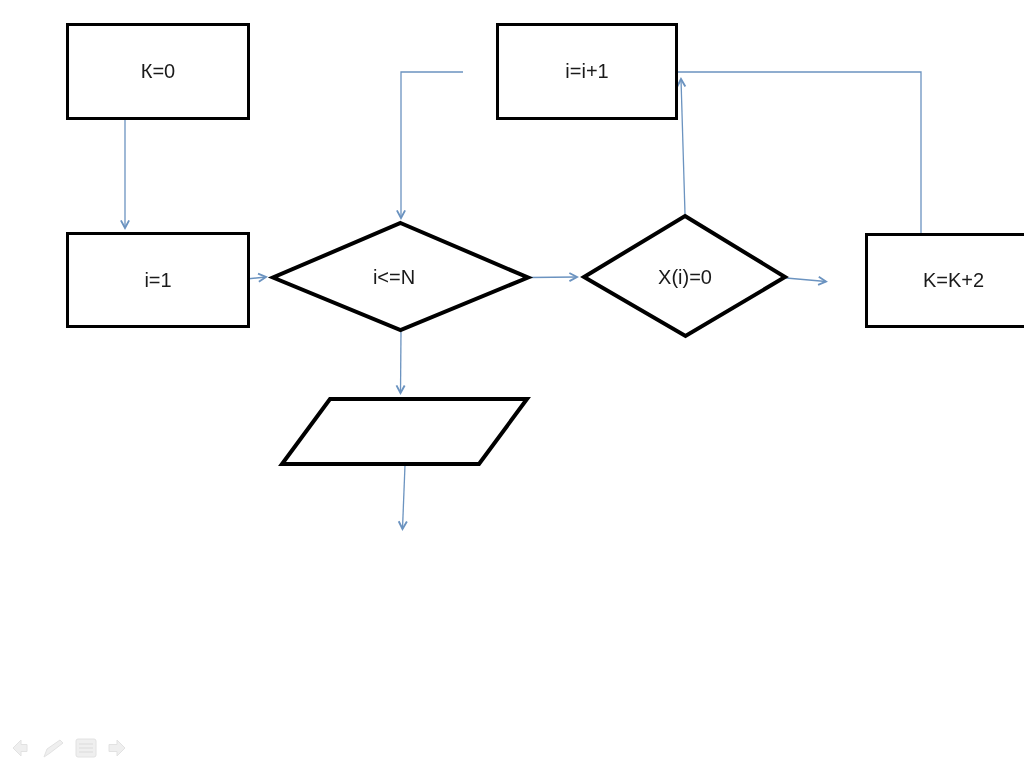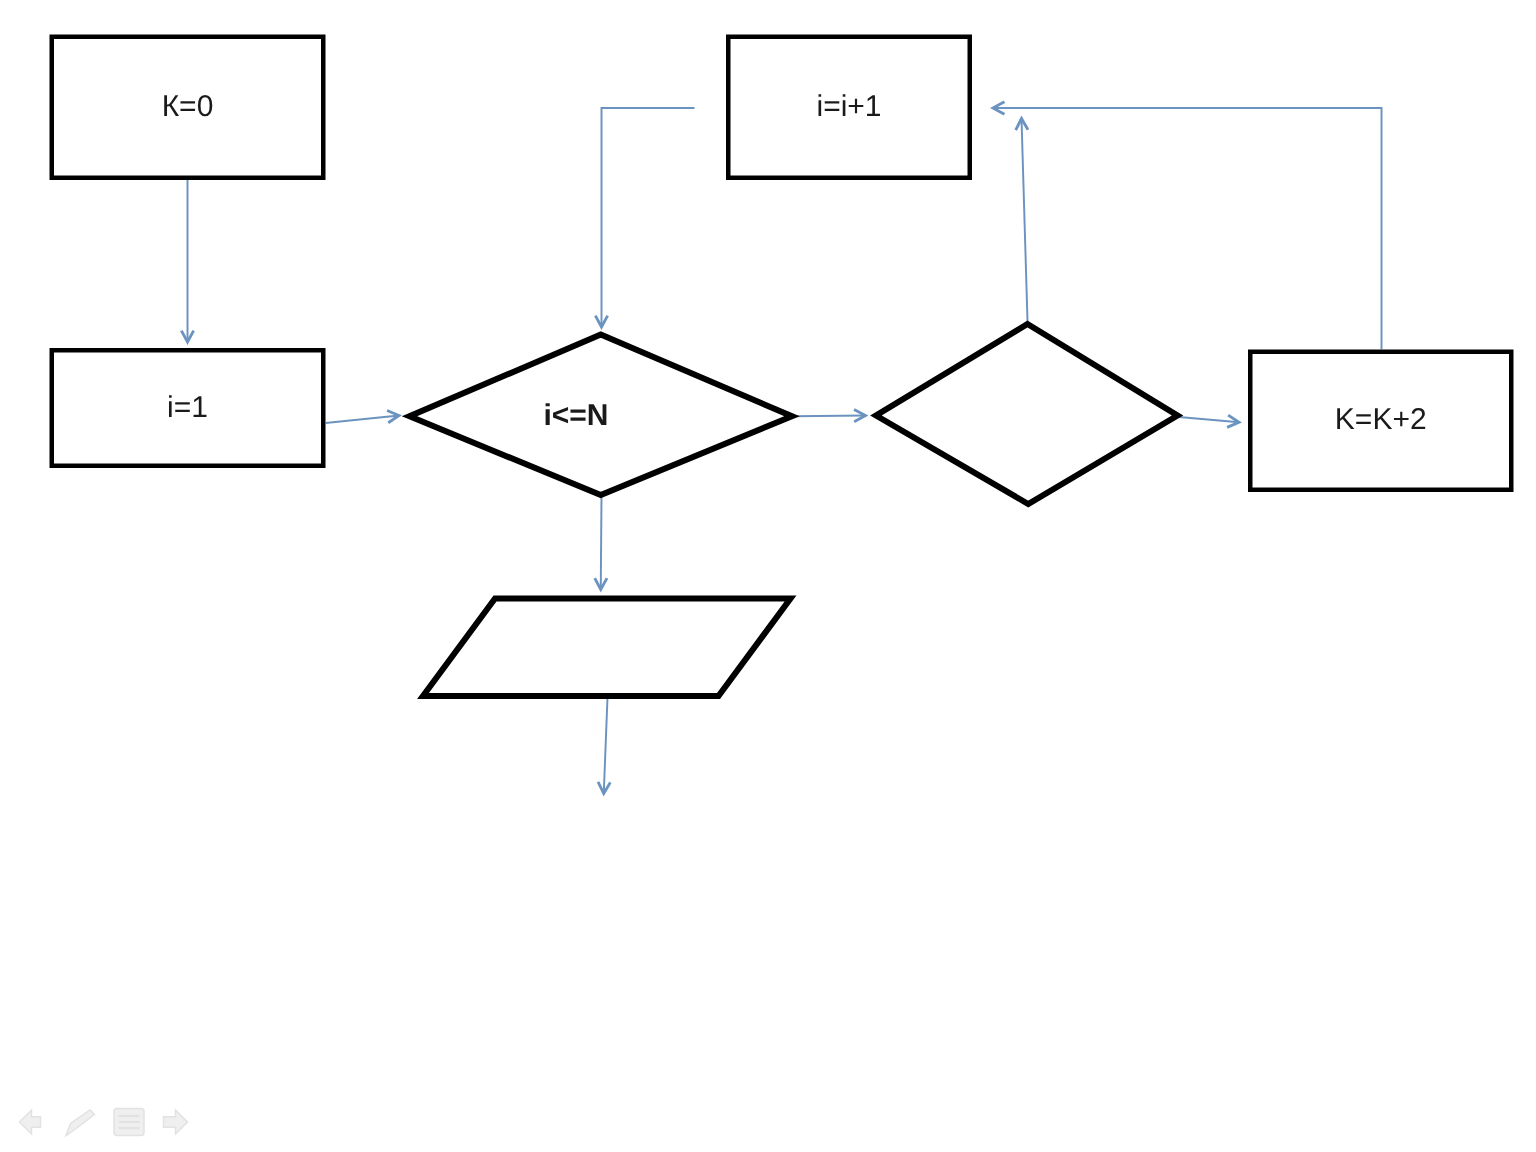--- a/index.html
+++ b/index.html
@@ -9,21 +9,21 @@
     font-family:"Liberation Sans", sans-serif;
   }
   svg.canvas { position:absolute; left:0; top:0; width:1024px; height:768px; }
   .wire { fill:none; stroke:var(--connector,#6b93c0); stroke-width:1.3; }
   #arrowhead path { fill:none; stroke:var(--connector,#6b93c0); stroke-width:1.6; }
   .shape { fill:#ffffff; stroke:var(--shape-border,#000000); stroke-width:4; }
   .rect-node {
     position:absolute; box-sizing:border-box;
     background:#ffffff; border:3px solid var(--shape-border,#000000);
     display:flex; align-items:center; justify-content:center;
-    font-size:20px; color:var(--text-color,#1a1a1a);
+    font-size:20px; color:var(--text-color,#1a1a1a);margin-left:33px;
   }
   .float-label {
     position:absolute; display:flex; align-items:center; justify-content:center;
     font-size:20px; color:var(--text-color,#1a1a1a); pointer-events:none;
   }
   .nav-bar { position:absolute; left:4px; top:730px; width:140px; height:36px; }
   .nav-ico { fill:var(--nav-icon-fill,#efefef); stroke:var(--nav-icon-edge,#e2e2e2); stroke-width:1; }
   .nav-line { stroke:var(--nav-icon-edge,#dddddd); stroke-width:1.5; fill:none; }
 </style>
 </head>
@@ -51,34 +51,35 @@
     <polygon class="shape" points="400.5,223 528,277.5 400.5,330 273,277.5"></polygon>
     <polygon class="shape" points="685,216 785,277 685.5,336 584,277"></polygon>
 
     <polygon class="shape" points="330,399 527,399 479,464 282,464"></polygon>
   </svg>
 
   <div class="rect-node" style="left:33px; top:23px; width:184px; height:97px;">
     <span>К=0</span>
   </div>
 
-  <div class="rect-node" style="left:33px; top:232px; width:184px; height:80px;">
+  <div class="rect-node" style="left:33px; top:232px; width:184px; height:96px;">
     <span>i=1</span>
   </div>
 
-  <div class="rect-node" style="left:484px; top:23px; width:164px; height:97px;">
+  <div class="rect-node" style="left:463px; top:23px; width:182px; height:97px;">
     <span>i=i+1</span>
   </div>
 
   <div class="rect-node" style="left:832px; top:233px; width:177px; height:95px;">
     <span>K=K+2</span>
   </div>
 
-  <div class="float-label" style="left:314px; top:258px; width:140px; height:38px;font-weight:bold;">i&lt;=N</div>
+  <div class="float-label" style="left:324px; top:258px; width:140px; height:38px;">i&lt;=N</div>
 
+  <div class="float-label" style="left:615px; top:258px; width:140px; height:38px;">X(i)=0</div>
 
 
   <svg class="nav-bar" viewBox="0 0 140 36" xmlns="http://www.w3.org/2000/svg">
     <g>
       <polygon class="nav-ico" points="9,18 17,10 17,14.5 23,14.5 23,21.5 17,21.5 17,26"></polygon>
     </g>
     <g>
       <polygon class="nav-ico" points="40,27 43,19 56,10 59,13 46,23"></polygon>
     </g>
     <g>

